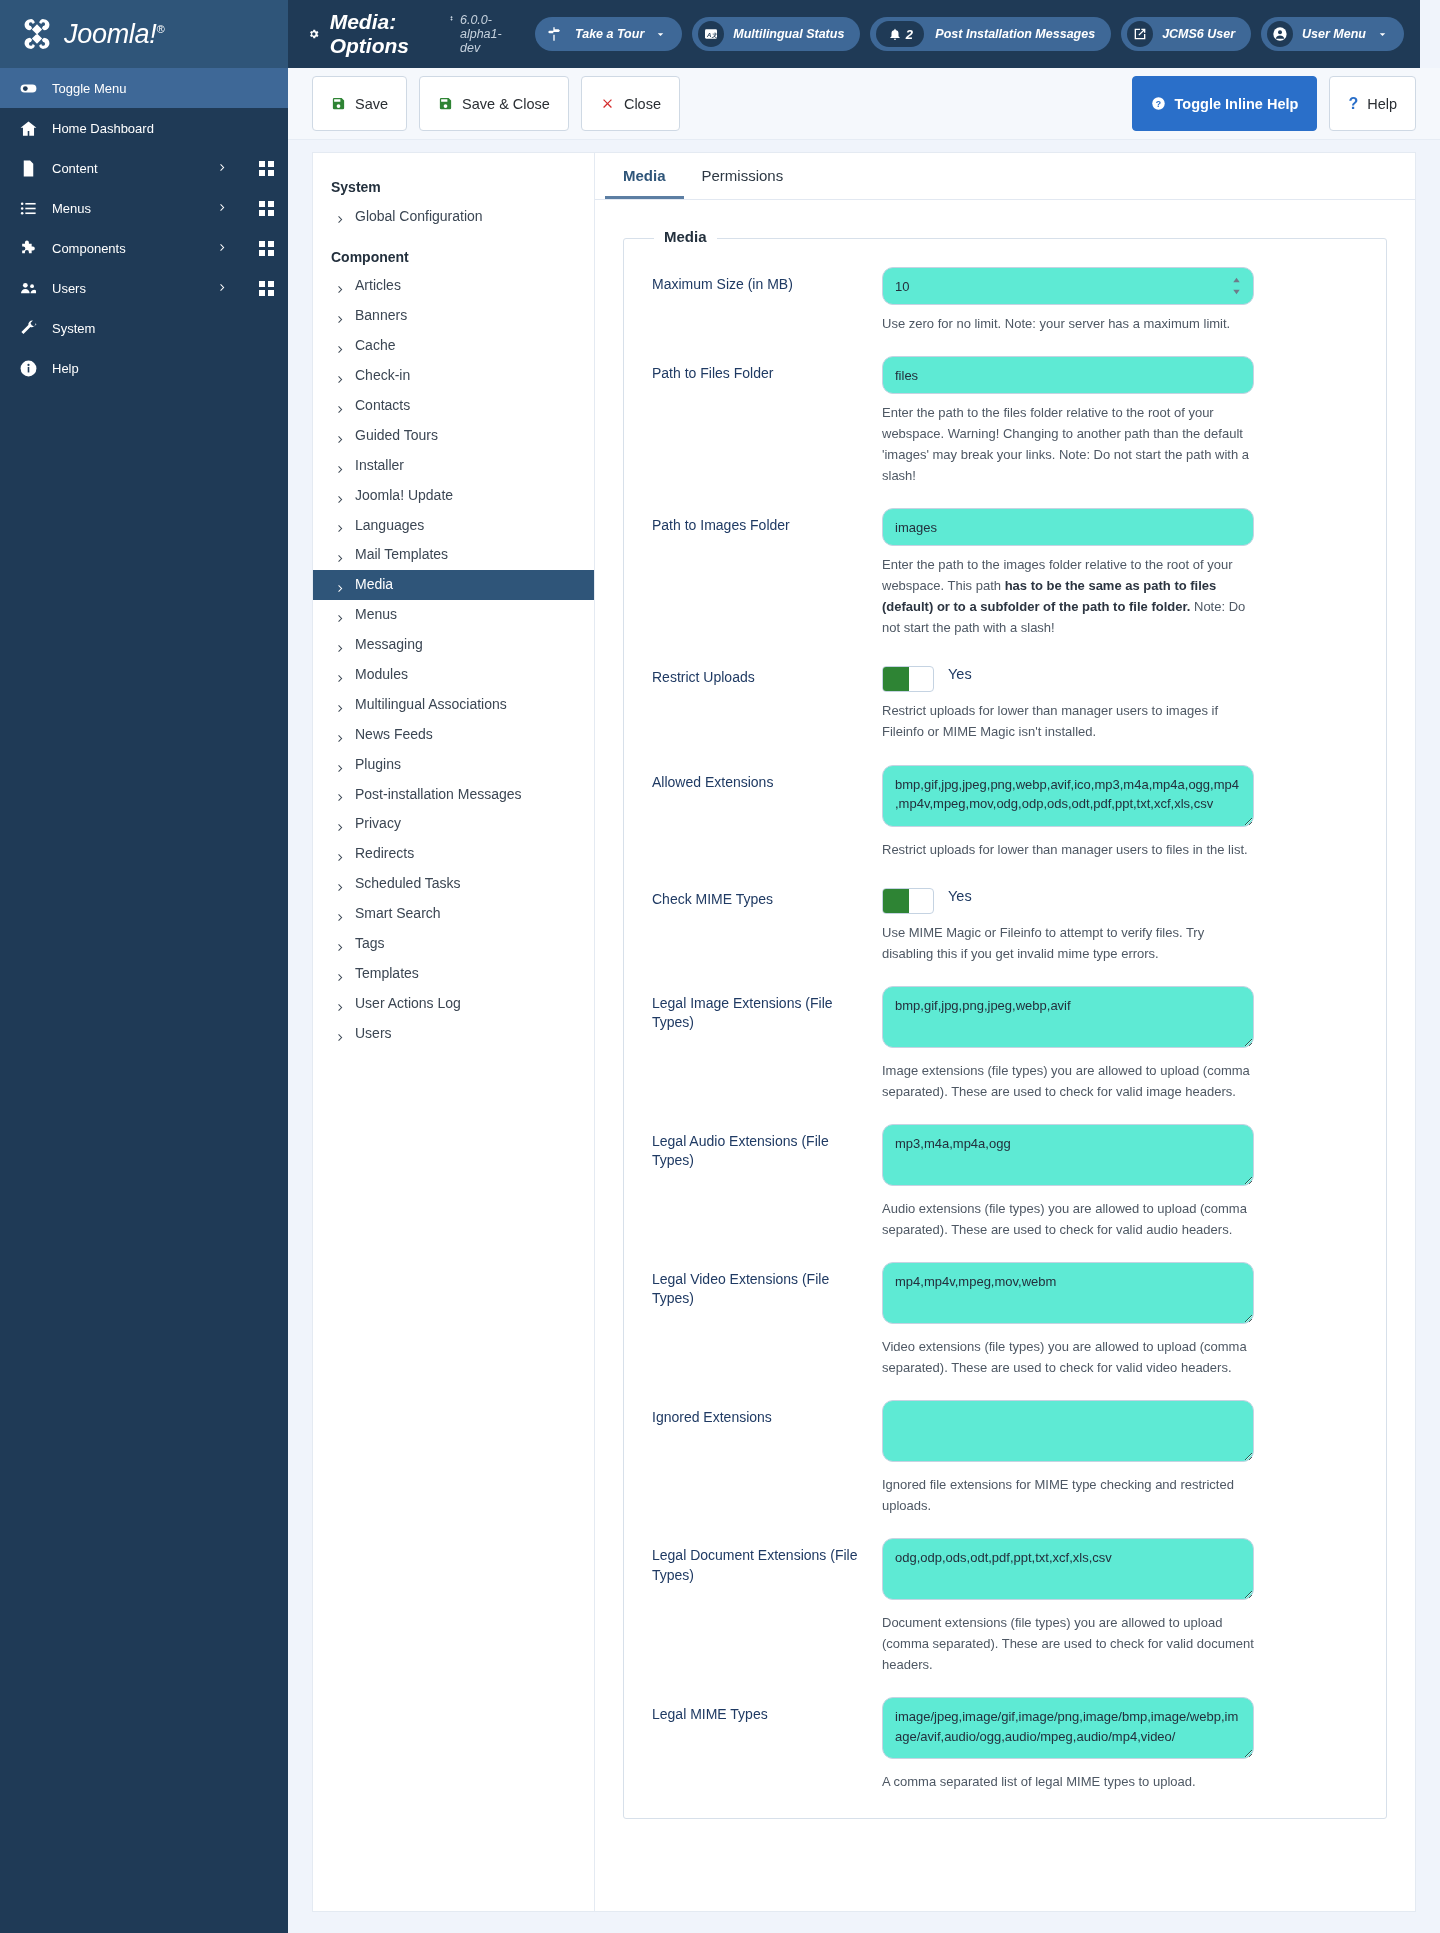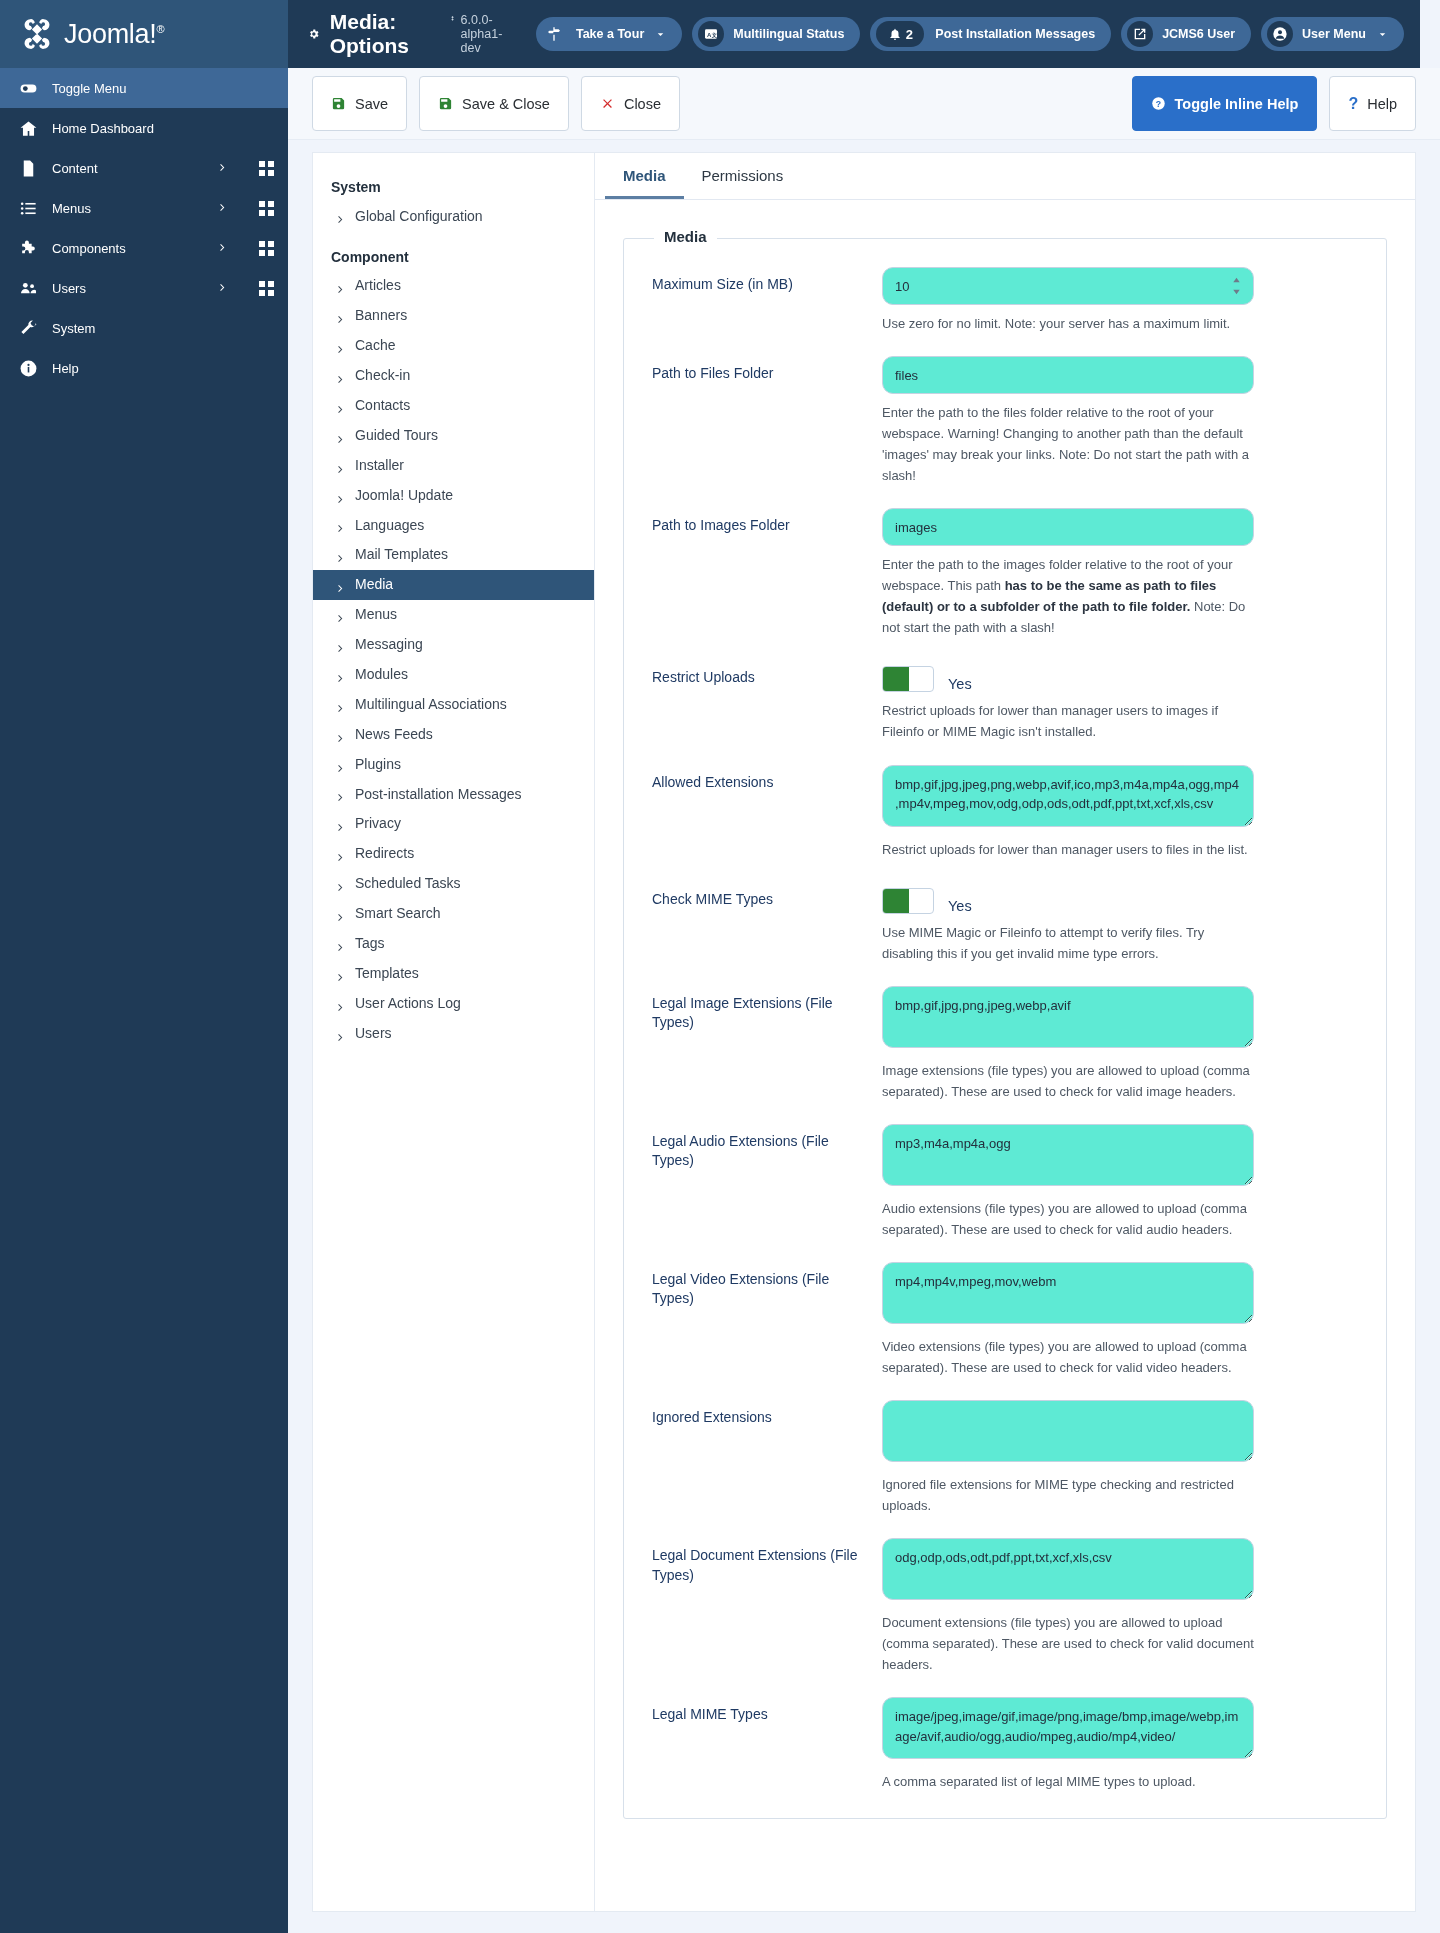--- a/index.html
+++ b/index.html
@@ -5,21 +5,21 @@
   * { box-sizing: border-box; margin: 0; padding: 0; }
   html, body {
     width: 1440px; height: 1933px;
     font-family: "Liberation Sans", sans-serif;
     background: #f0f4fb;
     overflow: hidden;
   }
   body { position: relative; }
 
   
-  .topbar { position: absolute; top: 0; left: 0; width: 1420px; height: 68px; display: flex; }
+  .topbar { position: absolute; top: 0; left: 0; width: 1420px; height: 68px; display: flex; font-style: italic; }
   .brand {
     width: 288px; height: 68px; background: #2f5579;
     display: flex; align-items: center; padding-left: 20px; gap: 10px;
   }
   .brand-logo { width: 34px; height: 34px; }
   .brand-text { color: #fff; font-size: 27px; font-weight: 400; letter-spacing: -0.3px; }
   .brand-text sup { font-size: 11px; vertical-align: super; }
 
   .topbar-right {
     flex: 1; height: 68px; background: #1f3a56;
@@ -143,21 +143,21 @@
   .stepper-ico svg { width: 11px; height: 7px; fill: #6e7b8a; }
   textarea.input {
     height: 62px; padding: 9px 12px; resize: vertical; line-height: 1.5;
     overflow: hidden;
   }
   .help {
     font-size: 13px; color: #4e5864; line-height: 1.62; margin-top: 8px;
   }
   .help b { font-weight: 700; color: #2b3views; color: #2b3440; }
 
-  .toggle-row { display: flex; align-items: flex-end; gap: 14px; padding-top: 6px; }
+  .toggle-row { display: flex; align-items: flex-start; gap: 14px; padding-top: 6px; }
   .toggle {
     width: 52px; height: 26px; border: 1px solid #c5d3e2; border-radius: 4px;
     background: #fff; display: flex; cursor: pointer; overflow: hidden;
   }
   .toggle i { display: block; width: 26px; height: 100%; background: #2e8434; }
   .toggle-label { font-size: 14.5px; color: #1f3a63; font-weight: 400; }
 </style>
 </head>
 <body>
 

